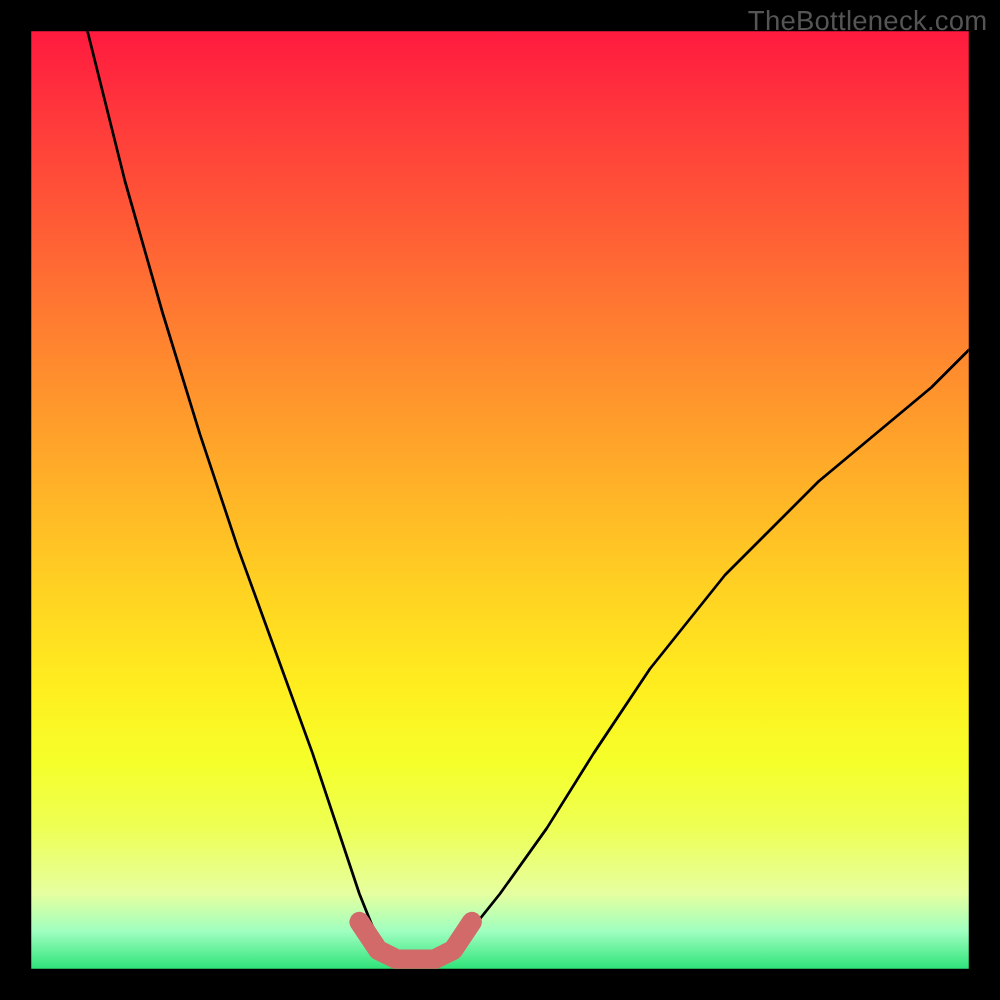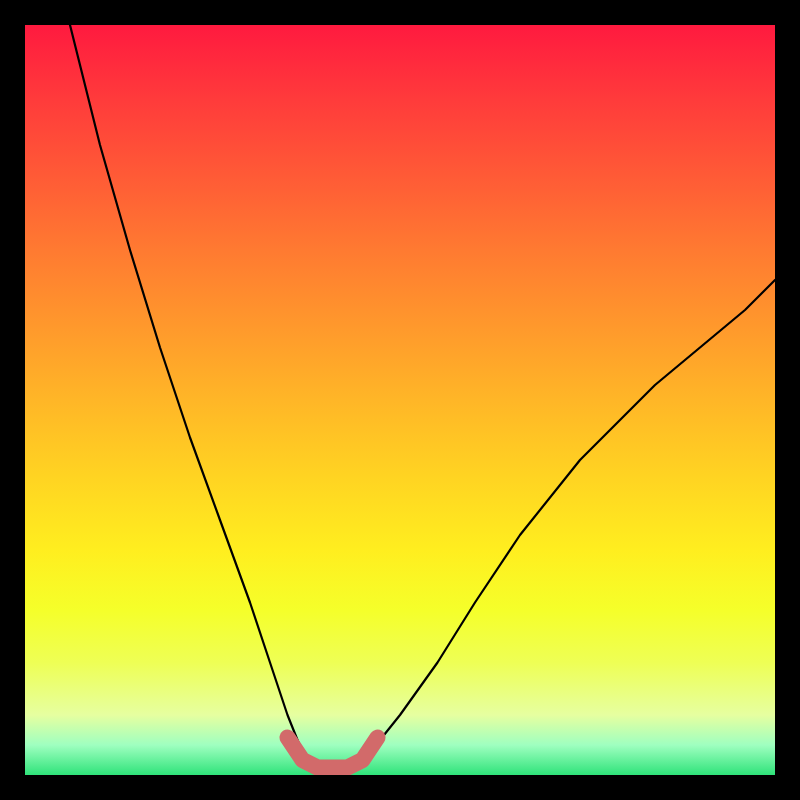--- a/index.html
+++ b/index.html
@@ -52,13 +52,14 @@
 </head>
 <body>
 
 <div class="frame">
   <div class="plot-area">
     <svg class="curve" viewBox="0 0 750 750" preserveAspectRatio="none">
       <path id="main-curve" fill="none" stroke="#000" stroke-width="2.2" stroke-linecap="round" stroke-linejoin="round" d="M45.0 0.0 L75.0 120.0 L105.0 225.0 L135.0 322.5 L165.0 412.5 L195.0 495.0 L225.0 577.5 L247.5 645.0 L262.5 690.0 L277.5 727.5 L300.0 742.5 L322.5 742.5 L345.0 727.5 L375.0 690.0 L412.5 637.5 L450.0 577.5 L495.0 510.0 L555.0 435.0 L630.0 360.0 L720.0 285.0 L750.0 255.0"></path>
       <path id="marker-curve" fill="none" stroke="#d26a6a" stroke-width="16" stroke-linecap="round" stroke-linejoin="round" d="M262.5 712.5 L277.5 735.0 L292.5 742.5 L307.5 742.5 L322.5 742.5 L337.5 735.0 L352.5 712.5"></path>
     </svg>
   </div>
+  <div class="watermark">TheBottleneck.com</div>
 </div>
 
 </body></html>

